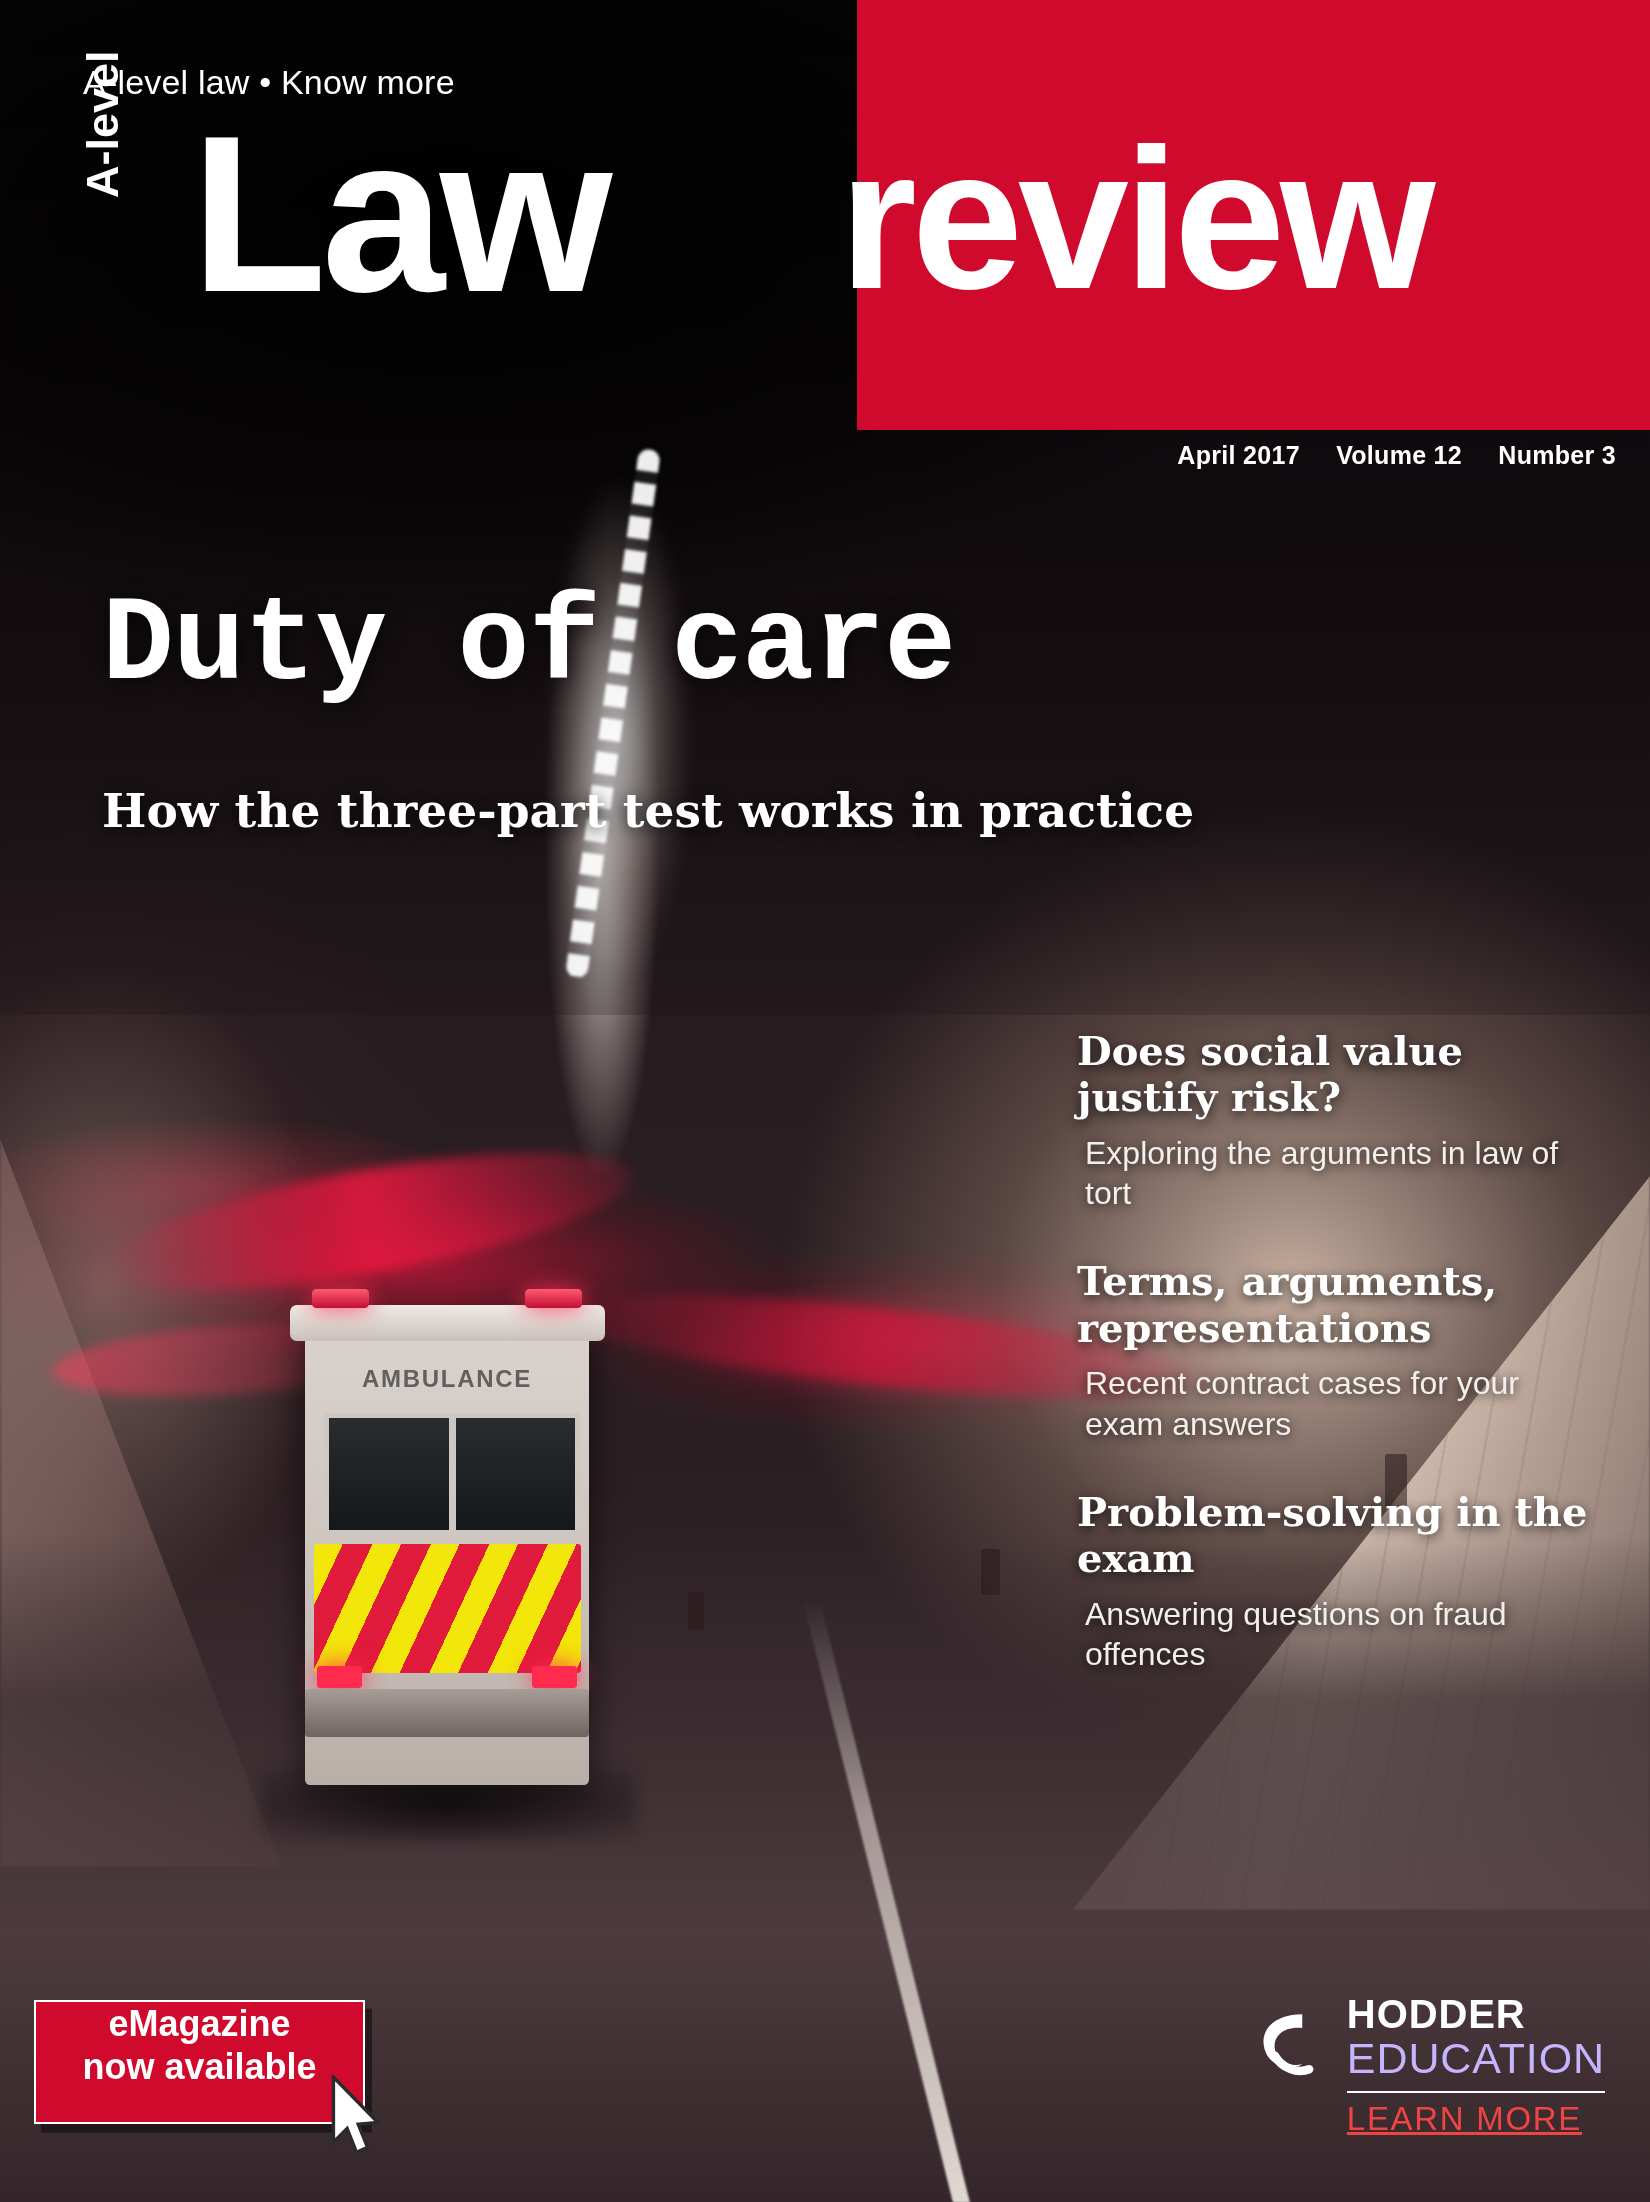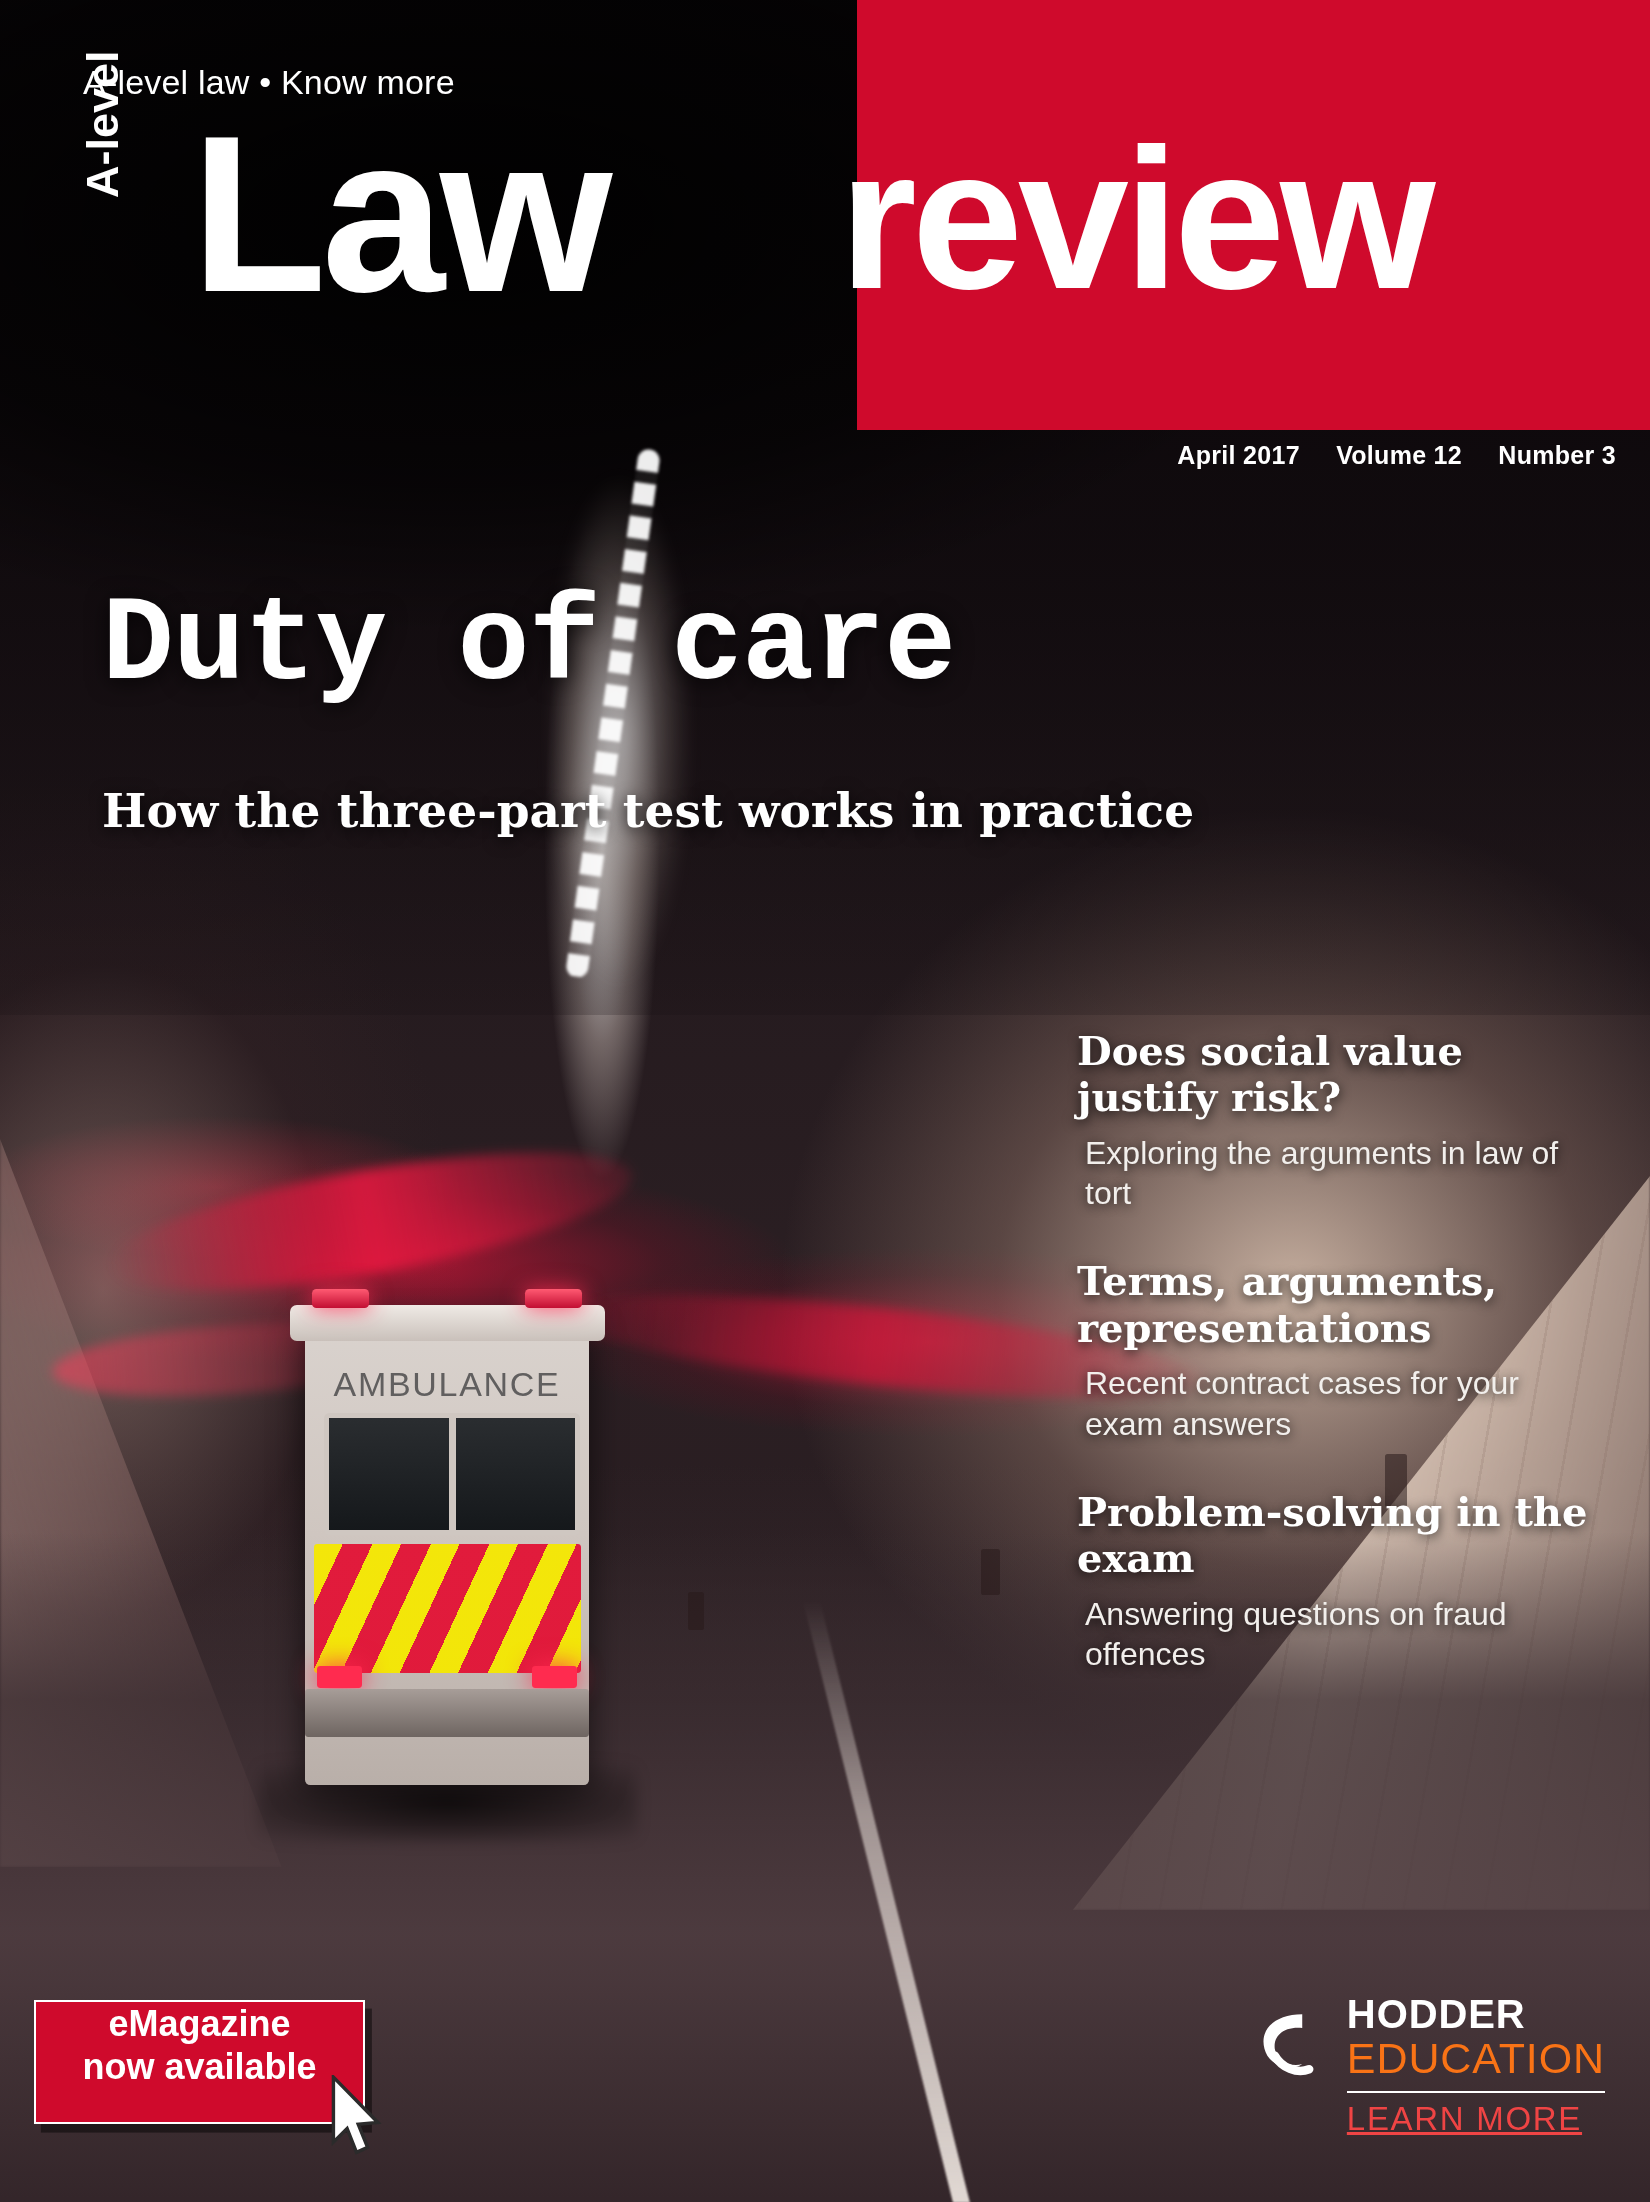--- a/index.html
+++ b/index.html
@@ -135,22 +135,22 @@
     position: absolute; top: -40px; width: 57px; height: 19px;
     background: linear-gradient(to bottom, #ff5a72, #c20e32);
     border-radius: 4.3px; box-shadow: 0 0 22.4px rgba(255,40,80,0.9);
   }
   .amb-beacon-l { left: 6.9px; }
   .amb-beacon-r { right: 6.9px; }
   .amb-word {
     position: absolute; left: 0; top: 36px; width: 100%;
     text-align: center;
     font-family: "Liberation Sans", sans-serif;
-    font-weight: 400;
-    font-size: 34px;
+    font-weight: 700;
+    font-size: 24px;
     letter-spacing: 1.7px;
     color: #3a3a3c;
     opacity: 0.75;
   }
   .amb-windows {
     position: absolute; left: 19px; top: 84px; width: 246px; height: 112px;
     background: linear-gradient(to bottom, #2a2d30, #15181b);
     border: 5.2px solid #cfc7c1;
     border-radius: 5.2px;
     display: flex;
@@ -305,21 +305,21 @@
     width: 79px; height: 79px; margin-top: 10.3px;
     position: relative;
   }
   .hodder-text { text-align: left; }
   .hodder-name {
     font-size: 40px; font-weight: 700; letter-spacing: 0.9px; line-height: 1.0;
     color: #fff;
   }
   .hodder-edu {
     font-size: 43px; font-weight: 400; letter-spacing: 0.9px; line-height: 1.12;
-    color: #f97316;
+    color: #c4b5fd;
   }
   .hodder-rule {
     border-top: 2.6px solid #fff; margin: 8.6px 0 6.9px 0;
   }
   .hodder-learn {
     font-size: 33px; letter-spacing: 1.7px; color: #ef4444; text-decoration: underline;
   }
 </style>
 </head>
 <body>

